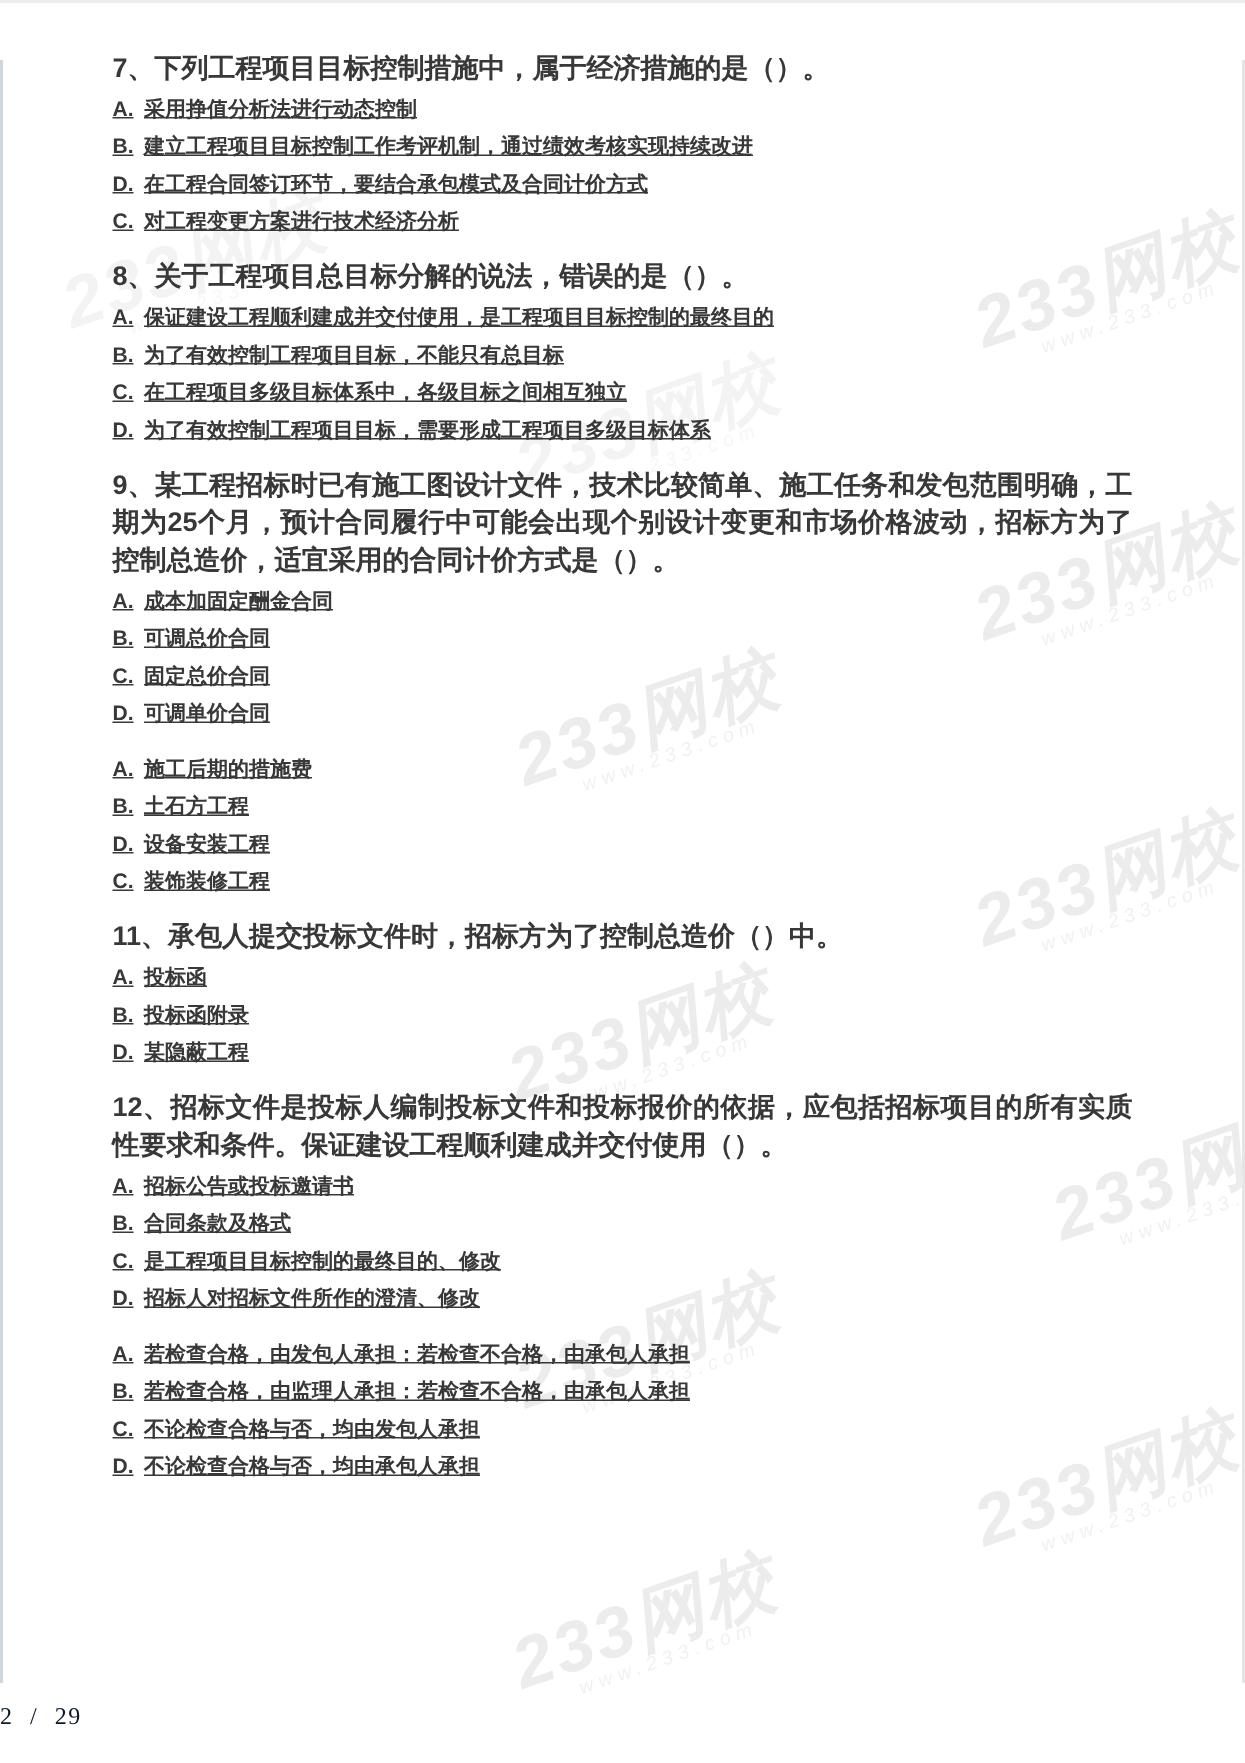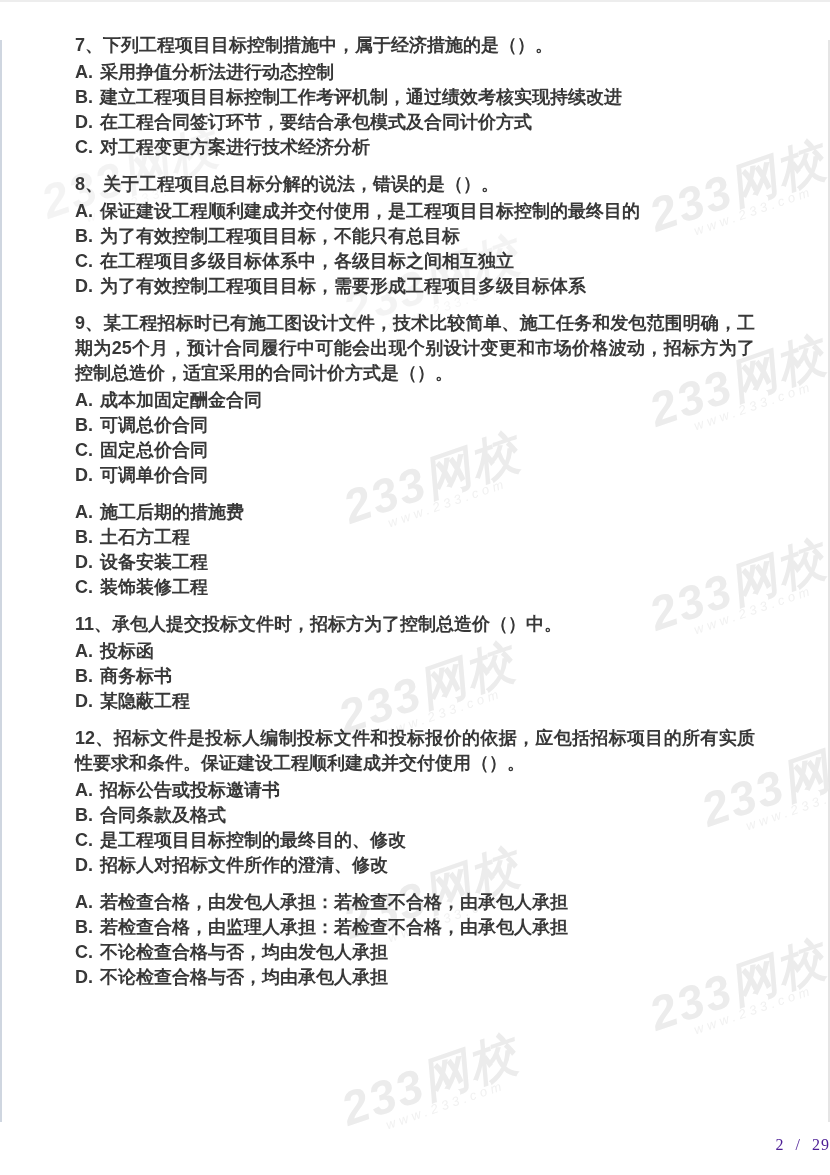--- a/index.html
+++ b/index.html
@@ -52,39 +52,40 @@
   }
   .question { margin: 0 0 12px 0; }
   .stem {
     margin: 0 0 2px 0;
     font-size: 18px;
     font-weight: 600;
     line-height: 25px;
     text-align: justify;
   }
   .opt {
-    font-size: 18px;
+    font-size: 14px;
     font-weight: 600;
     line-height: 25px;
+    text-decoration: underline;
   }
   .opt-label { margin-right: 7px; }
 
   
   .footer {
     position: absolute;
     z-index: 1;
     left: 0;
     top: 1136px;
     width: 100%;
-    text-align: right;
+    text-align: left;
     font-family: "Liberation Serif", "DejaVu Serif", serif;
     font-size: 16px;
     letter-spacing: 1px;
     word-spacing: 6px;
-    color: #4c1d95;
+    color: #0f172a;
   }
 </style>
 </head>
 <body>
 
 <div class="edge-top"></div>
 <div class="edge-left"></div>
 <div class="edge-right"></div>
 
 <div class="wm wm-light" style="left:40px;  top:150px;">
@@ -161,21 +162,21 @@
   <div class="question">
     <div class="opt"><span class="opt-label">A.</span><span>施工后期的措施费</span></div>
     <div class="opt"><span class="opt-label">B.</span><span>土石方工程</span></div>
     <div class="opt"><span class="opt-label">D.</span><span>设备安装工程</span></div>
     <div class="opt"><span class="opt-label">C.</span><span>装饰装修工程</span></div>
   </div>
 
   <div class="question">
     <p class="stem"><span>11、</span><span>承包人提交投标文件时，招标方为了控制总造价（）中。</span></p>
     <div class="opt"><span class="opt-label">A.</span><span>投标函</span></div>
-    <div class="opt"><span class="opt-label">B.</span><span>商务标书</span></div>
+    <div class="opt"><span class="opt-label">B.</span><span>投标函附录</span></div>
     <div class="opt"><span class="opt-label">D.</span><span>某隐蔽工程</span></div>
   </div>
 
   <div class="question">
     <p class="stem"><span>12、</span><span>招标文件是投标人编制投标文件和投标报价的依据，应包括招标项目的所有实质性要求和条件。保证建设工程顺利建成并交付使用（）。</span></p>
     <div class="opt"><span class="opt-label">A.</span><span>招标公告或投标邀请书</span></div>
     <div class="opt"><span class="opt-label">B.</span><span>合同条款及格式</span></div>
     <div class="opt"><span class="opt-label">C.</span><span>是工程项目目标控制的最终目的、修改</span></div>
     <div class="opt"><span class="opt-label">D.</span><span>招标人对招标文件所作的澄清、修改</span></div>
   </div>

